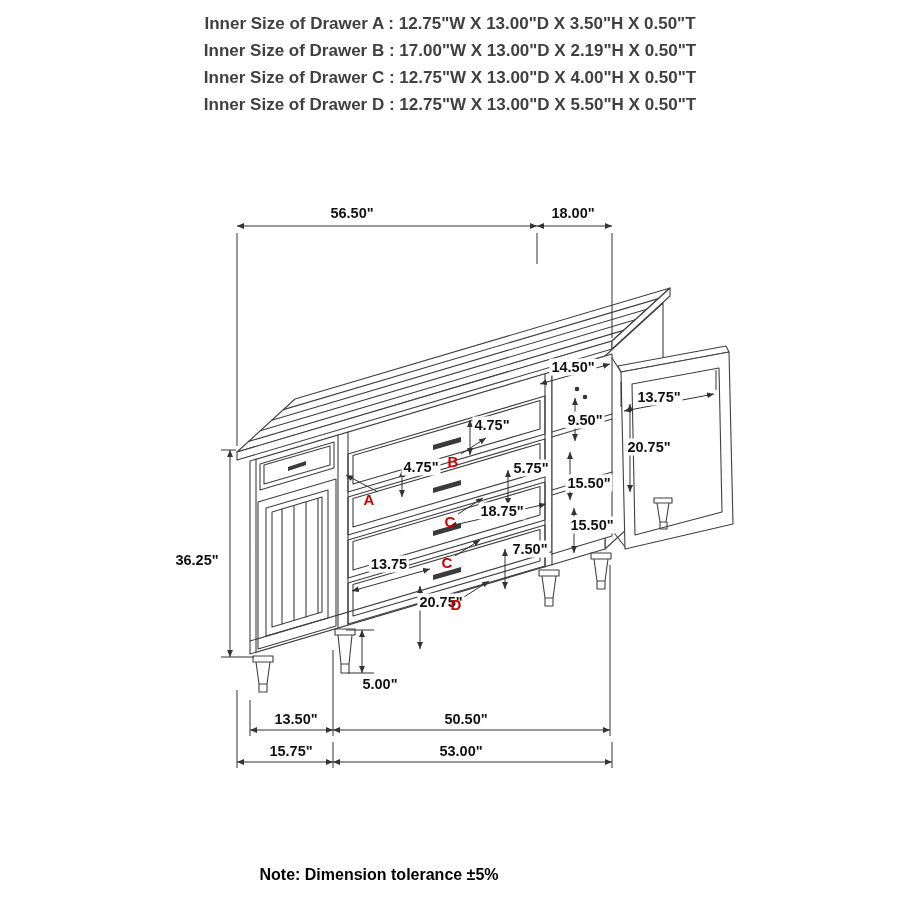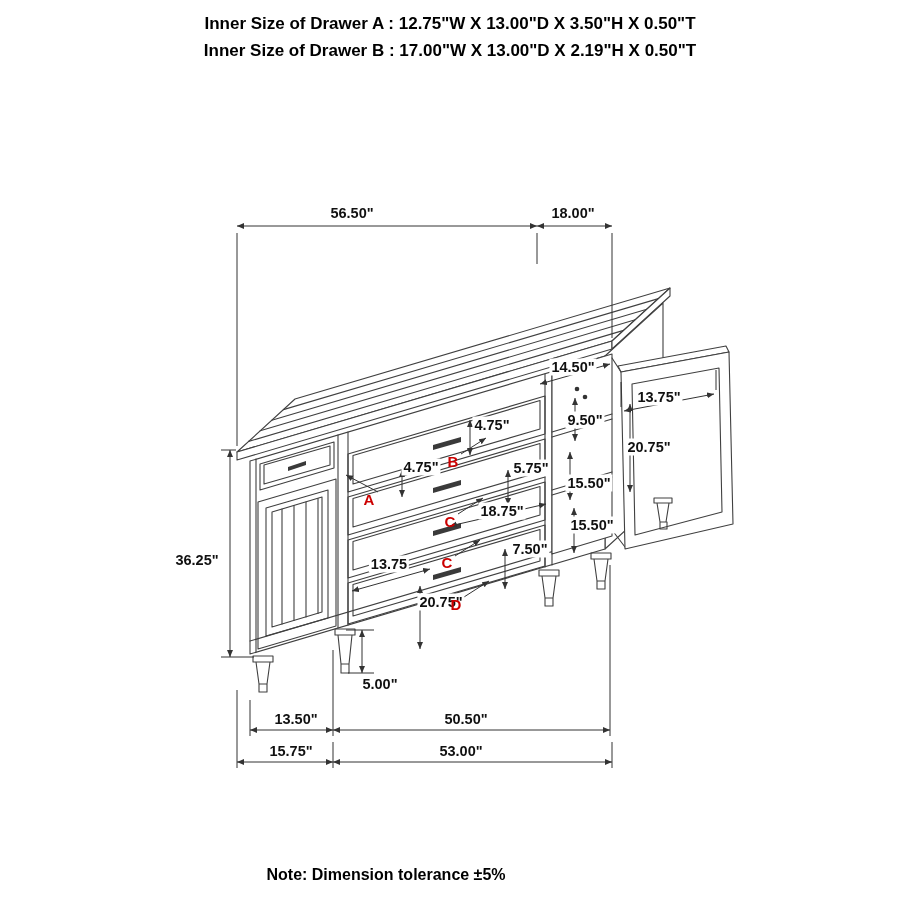--- a/index.html
+++ b/index.html
@@ -1,34 +1,36 @@
 <!DOCTYPE html>
 <html><head>
 <meta charset="utf-8">
 <style>
   html,body{margin:0;padding:0;background:#fff;}
   #screen{position:relative;width:900px;height:900px;background:#fff;overflow:hidden;
           font-family:"Liberation Sans", sans-serif;}
   #header{position:absolute;top:10px;left:0;width:900px;text-align:center;}
-  .hline{font-size:17px;font-weight:bold;color:#000000;line-height:27px;white-space:nowrap;}
+  .hline{font-size:17px;font-weight:bold;color:#404040;line-height:27px;white-space:nowrap;}
   #diagram-svg{position:absolute;left:0;top:0;}
   .dim{position:absolute;transform:translate(-50%,-50%);background:#fff;padding:0 2px;
        font-size:14.5px;font-weight:bold;color:#111;white-space:nowrap;line-height:17px;}
   .dletter{position:absolute;transform:translate(-50%,-50%);font-size:15px;font-weight:bold;color:#c00;}
-  #note{position:absolute;top:866px;left:16px;width:740px;text-align:center;
+  #note{position:absolute;top:866px;left:9px;width:740px;text-align:center;
         font-size:16px;font-weight:bold;color:#000;}
 </style>
 </head>
 <body>
 
 <div id="screen">
 
   <div id="header">
     <div class="hline">Inner Size of Drawer A : 12.75"W X 13.00"D X 3.50"H X 0.50"T</div>
     <div class="hline">Inner Size of Drawer B : 17.00"W X 13.00"D X 2.19"H X 0.50"T</div>
+    <div class="hline">Inner Size of Drawer C : 12.75"W X 13.00"D X 4.00"H X 0.50"T</div>
+    <div class="hline">Inner Size of Drawer D : 12.75"W X 13.00"D X 5.50"H X 0.50"T</div>
   </div>
 
   <svg id="diagram-svg" width="900" height="900" viewBox="0 0 900 900">
     <defs>
       <marker id="arw" markerWidth="9" markerHeight="8" refX="7" refY="3" orient="auto-start-reverse" markerUnits="userSpaceOnUse">
         <path d="M0,0 L7,3 L0,6 Z" fill="#333"></path>
       </marker>
     </defs>
 
     <g stroke="#404040" stroke-width="1.1" fill="none" stroke-linejoin="round" stroke-linecap="round">

